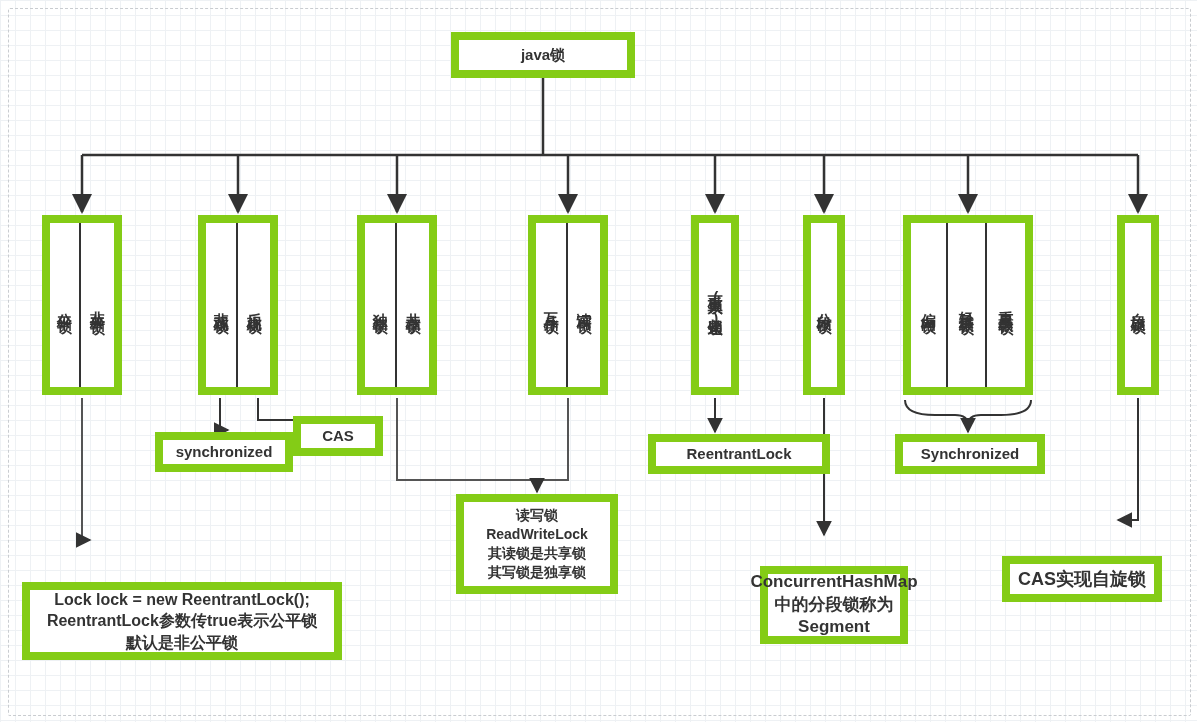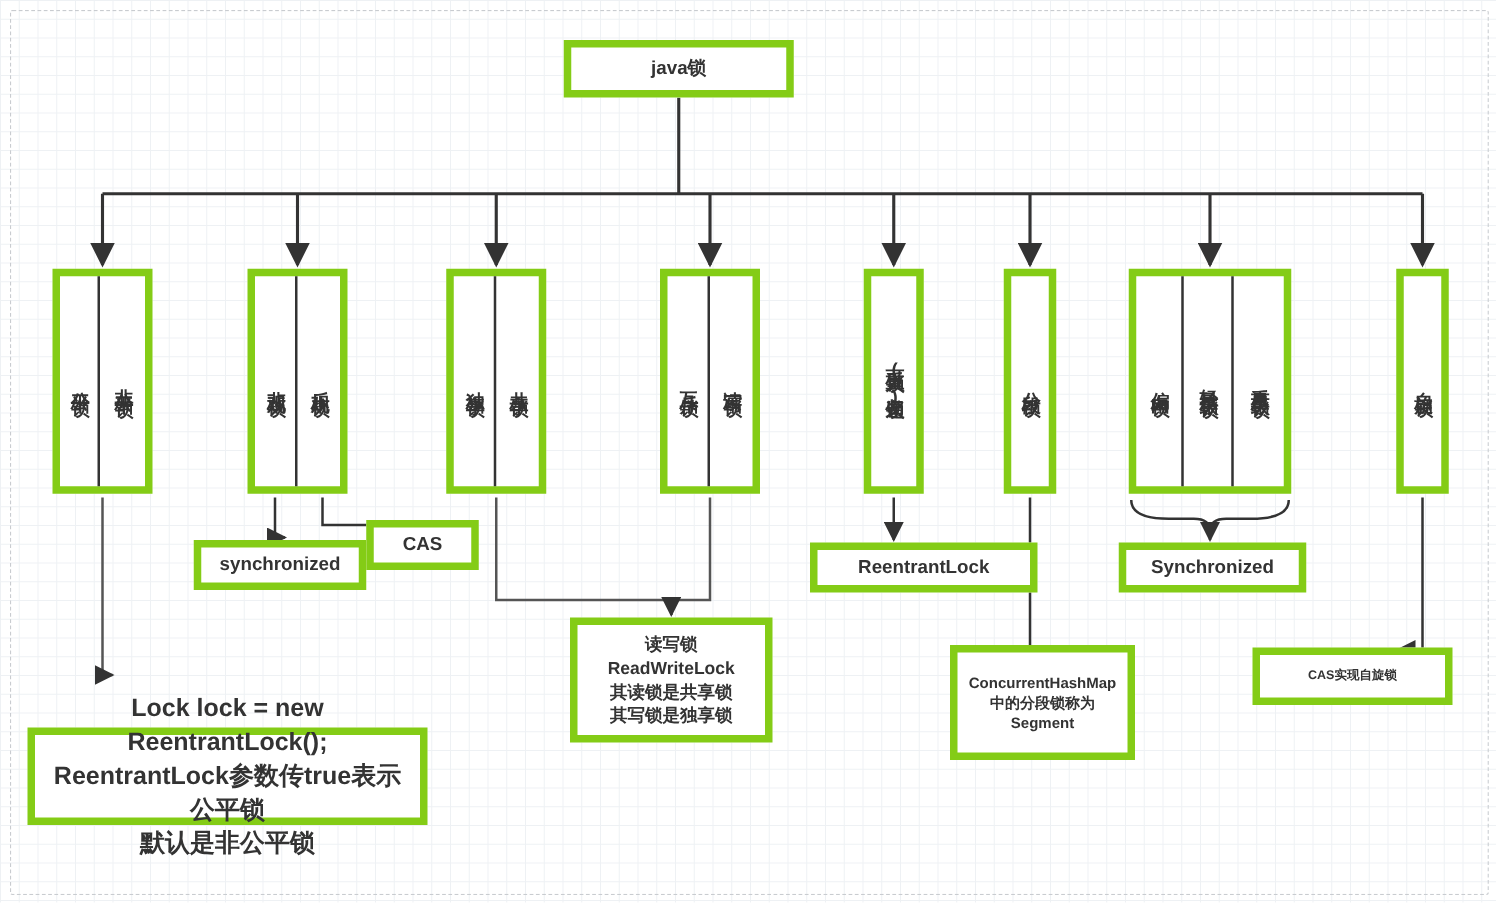--- a/index.html
+++ b/index.html
@@ -12,21 +12,21 @@
   background-size:15px 15px;
   font-family:"Microsoft YaHei","Helvetica Neue",Arial,sans-serif;
   color:#333;
   position:relative;
 }
 .frame{
   position:absolute;left:8px;top:8px;width:1181px;height:706px;
   border:1px dashed #c9ccd0;border-radius:2px;
 }
 .node{
-  position:absolute;background:#fff;border:6px solid #84cc16;
+  position:absolute;background:#fff;border:8px solid #84cc16;
   display:flex;align-items:center;justify-content:center;
   text-align:center;font-size:15px;font-weight:600;
   box-sizing:border-box;padding:6px 8px;line-height:1.35;
 }
 .vbox{flex-direction:column}
 .vtext{
   writing-mode:vertical-rl;text-orientation:upright;
   letter-spacing:3px;font-size:15px;font-weight:600
 }
 .sub{
@@ -148,21 +148,21 @@
   <span class="sub" style="width:42px">
       <span class="vtext">自旋锁</span>
     </span>
 </div>
 
 <div class="node" style="left:155px;top:432px;width:138px;height:40px">synchronized</div>
 <div class="node" style="left:293px;top:416px;width:90px;height:40px">CAS</div>
 <div class="node" style="left:648px;top:434px;width:182px;height:40px">ReentrantLock</div>
 <div class="node" style="left:895px;top:434px;width:150px;height:40px">Synchronized</div>
 
-<div class="node vbox" style="left:22px;top:582px;width:320px;height:78px;font-size:20px;white-space:pre-line">Lock lock = new ReentrantLock();
+<div class="node vbox" style="left:22px;top:582px;width:320px;height:78px;font-size:16px;white-space:pre-line">Lock lock = new ReentrantLock();
 ReentrantLock参数传true表示公平锁
 默认是非公平锁</div>
 <div class="node vbox" style="left:456px;top:494px;width:162px;height:100px;font-size:14px;white-space:pre-line">读写锁
 ReadWriteLock
 其读锁是共享锁
 其写锁是独享锁</div>
-<div class="node vbox" style="left:760px;top:516px;width:148px;height:92px;font-size:12px;white-space:pre-line">ConcurrentHashMap中的分段锁称为Segment</div>
-<div class="node vbox" style="left:1002px;top:518px;width:160px;height:46px;font-size:10px">CAS实现自旋锁</div>
+<div class="node vbox" style="left:760px;top:566px;width:148px;height:78px;font-size:17px;white-space:pre-line">ConcurrentHashMap中的分段锁称为Segment</div>
+<div class="node vbox" style="left:1002px;top:556px;width:160px;height:46px;font-size:18px">CAS实现自旋锁</div>
 
 </body></html>

